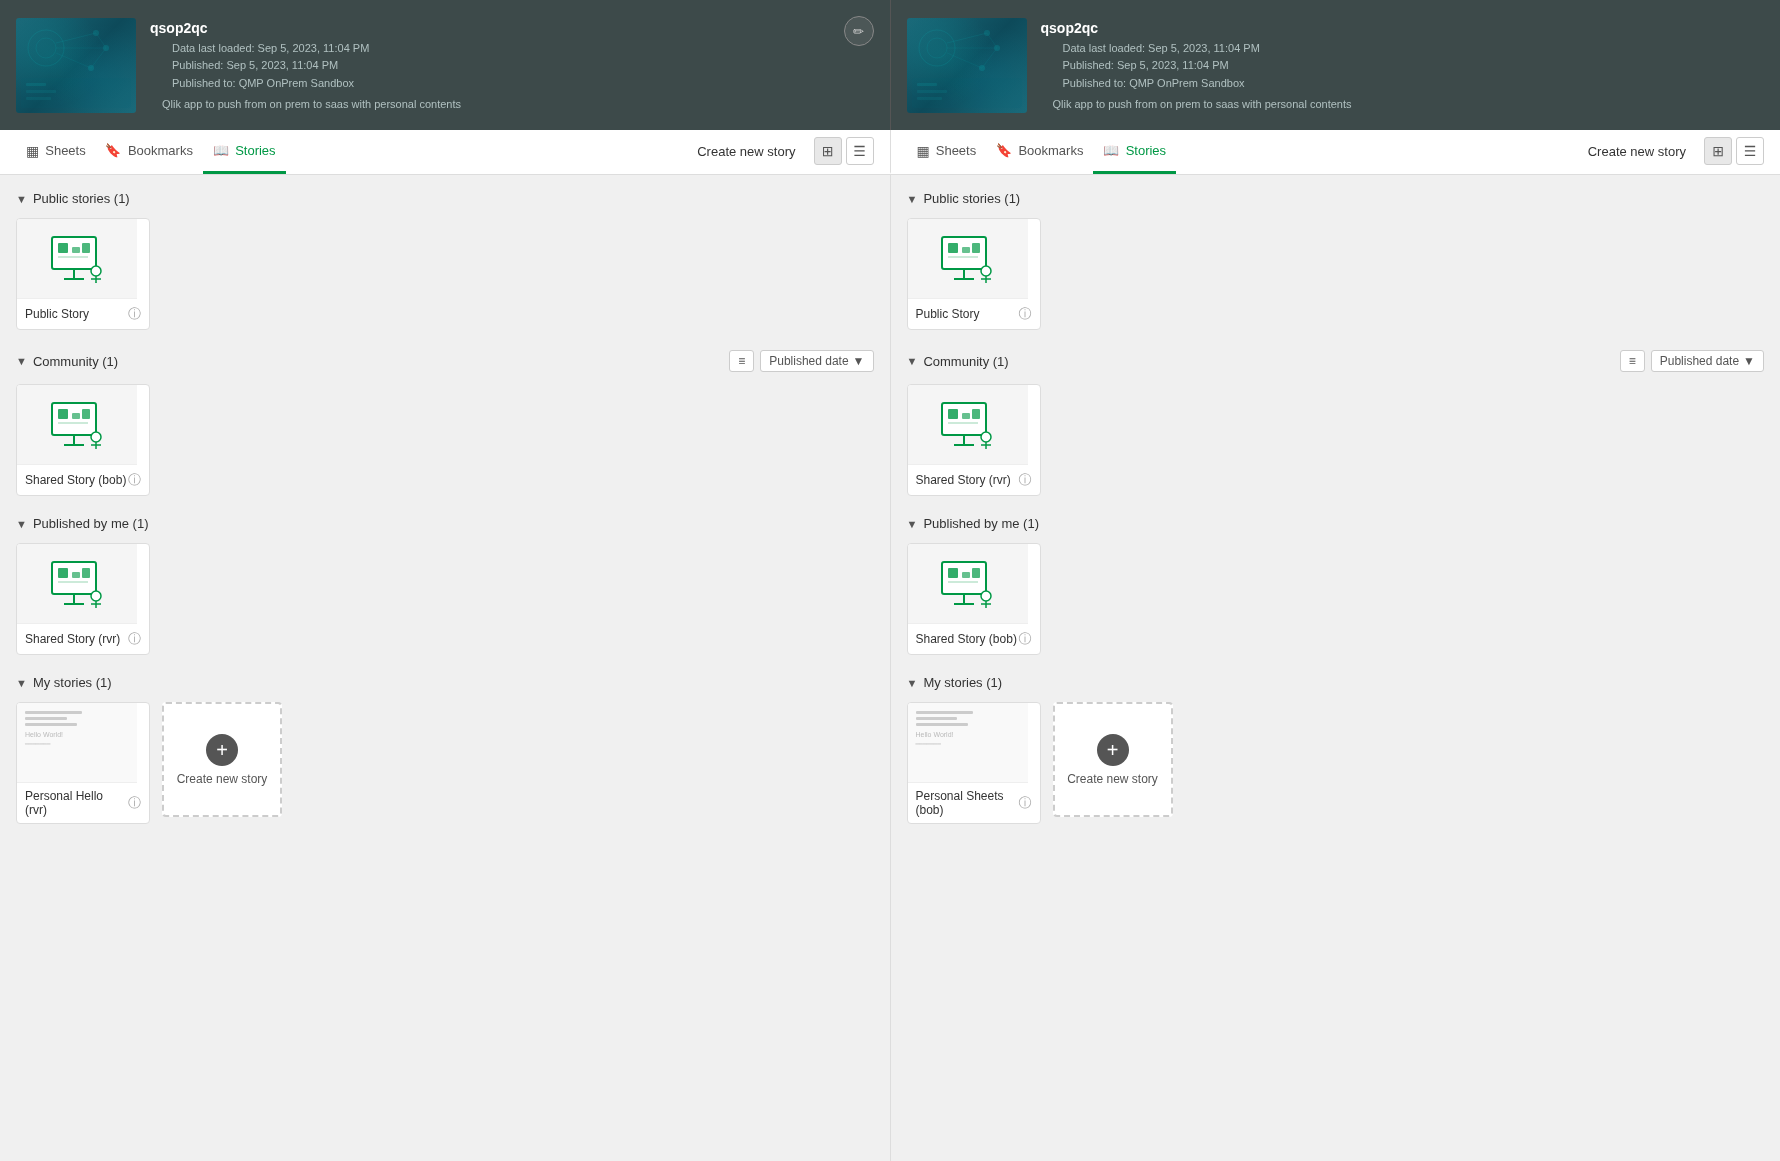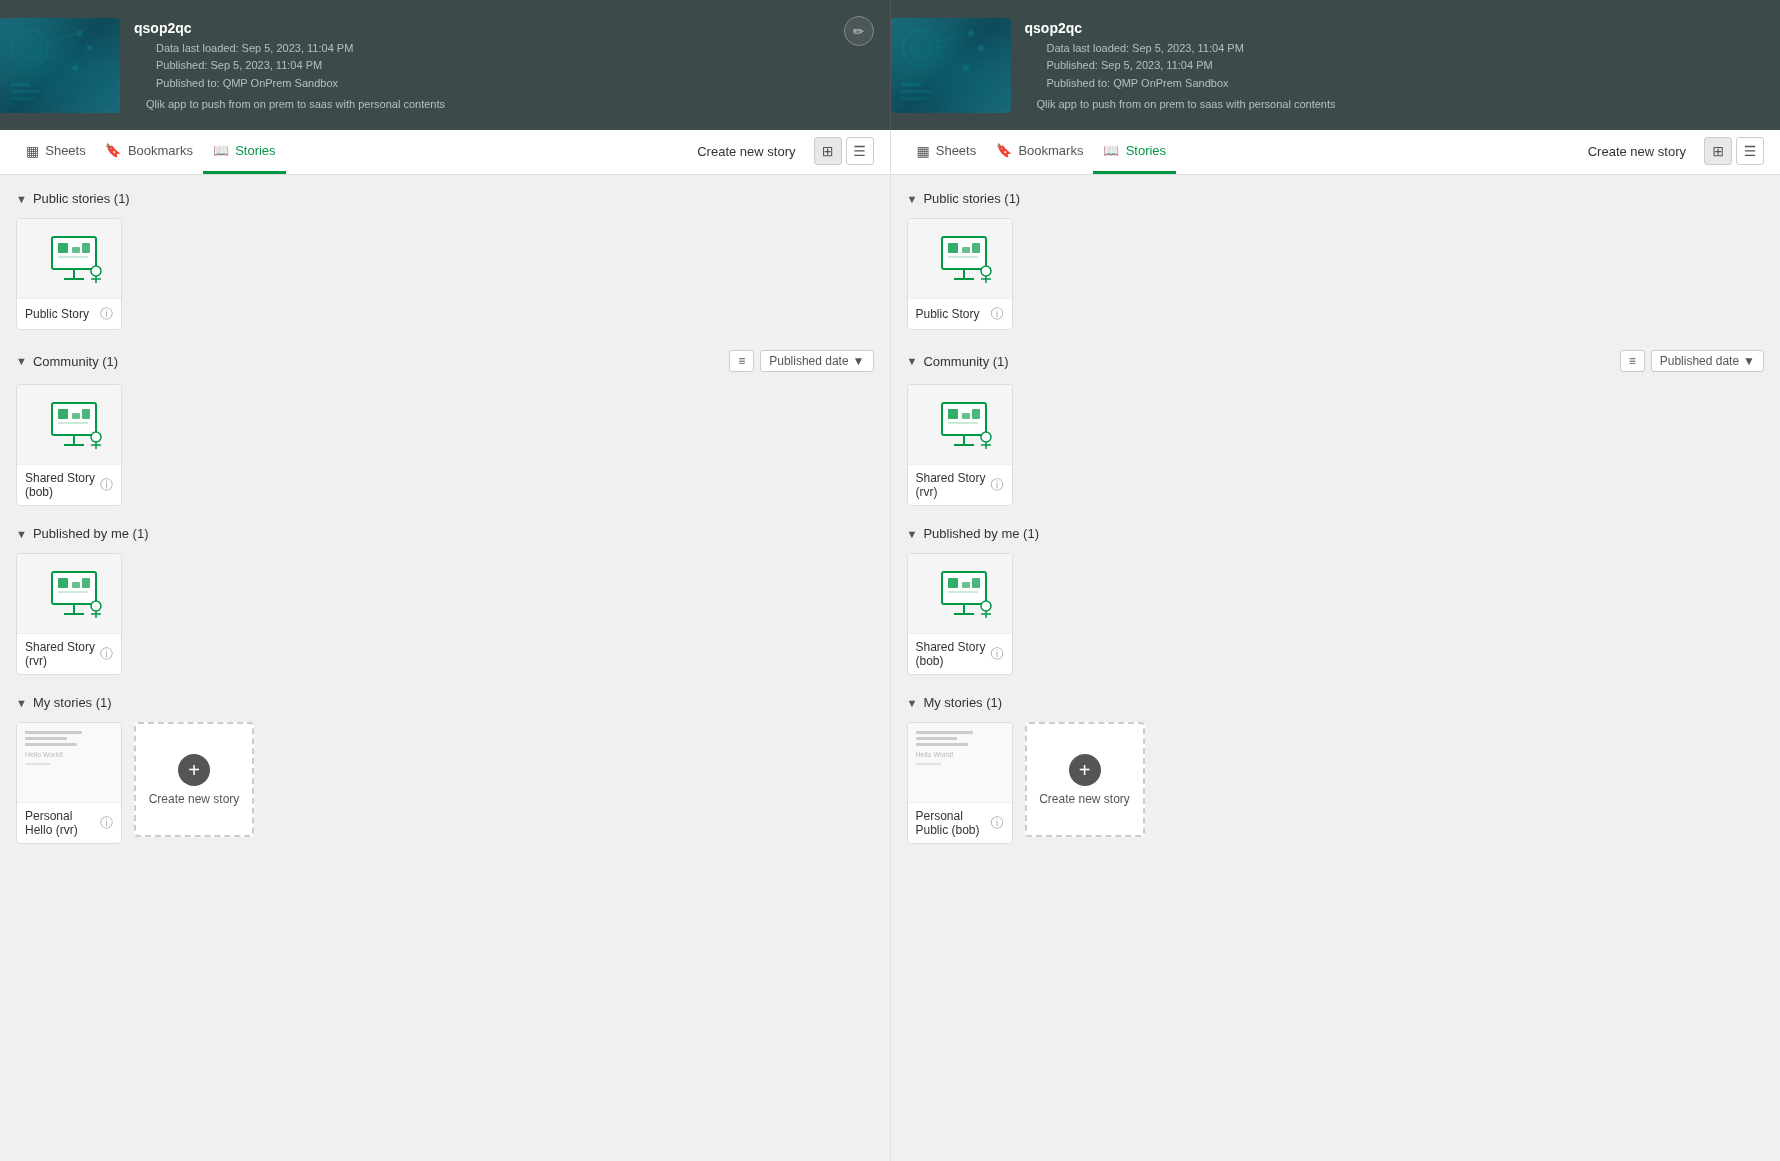--- a/index.html
+++ b/index.html
@@ -8,20 +8,21 @@
     
     .top-header {
       display: flex;
       background: #3d4a4a;
       height: 130px;
     }
     .panel-header {
       flex: 1;
       display: flex;
       align-items: center;
+      padding: 16px;
       position: relative;
     }
     .panel-header + .panel-header {
       border-left: 1px solid #555;
     }
     .app-thumbnail {
       width: 120px;
       height: 95px;
       background: linear-gradient(135deg, #1a6a7a 0%, #0d4a5a 50%, #1a6a7a 100%);
       border-radius: 3px;
@@ -193,21 +194,21 @@
       border-radius: 3px;
     }
 
     
     .cards-grid {
       display: flex;
       flex-wrap: wrap;
       gap: 12px;
     }
     .story-card {
-      width: 106px;
+      width: 134px;
       background: #fff;
       border-radius: 4px;
       border: 1px solid #ddd;
       overflow: hidden;
       cursor: pointer;
     }
     .story-card-thumb {
       width: 120px;
       height: 80px;
       background: #f5f5f5;
@@ -633,21 +634,21 @@
       <div class="cards-grid">
         <div class="story-card">
           <div class="personal-thumb">
             <div class="personal-thumb-lines" style="width:55%;"></div>
             <div class="personal-thumb-lines" style="width:40%;"></div>
             <div class="personal-thumb-lines" style="width:50%;"></div>
             <div style="font-size:7px; color:#bbb; margin-top:4px;">Hello World!</div>
             <div style="font-size:6px; color:#ccc;">━━━━━━━</div>
           </div>
           <div class="story-card-label">
-            <span>Personal Public (bob)</span>
+            <span>Personal Sheets (bob)</span>
             <span class="info-icon">ⓘ</span>
           </div>
         </div>
         <div class="create-card">
           <div class="create-card-icon">+</div>
           <div class="create-card-label">Create new story</div>
         </div>
       </div>
     </div>
 

